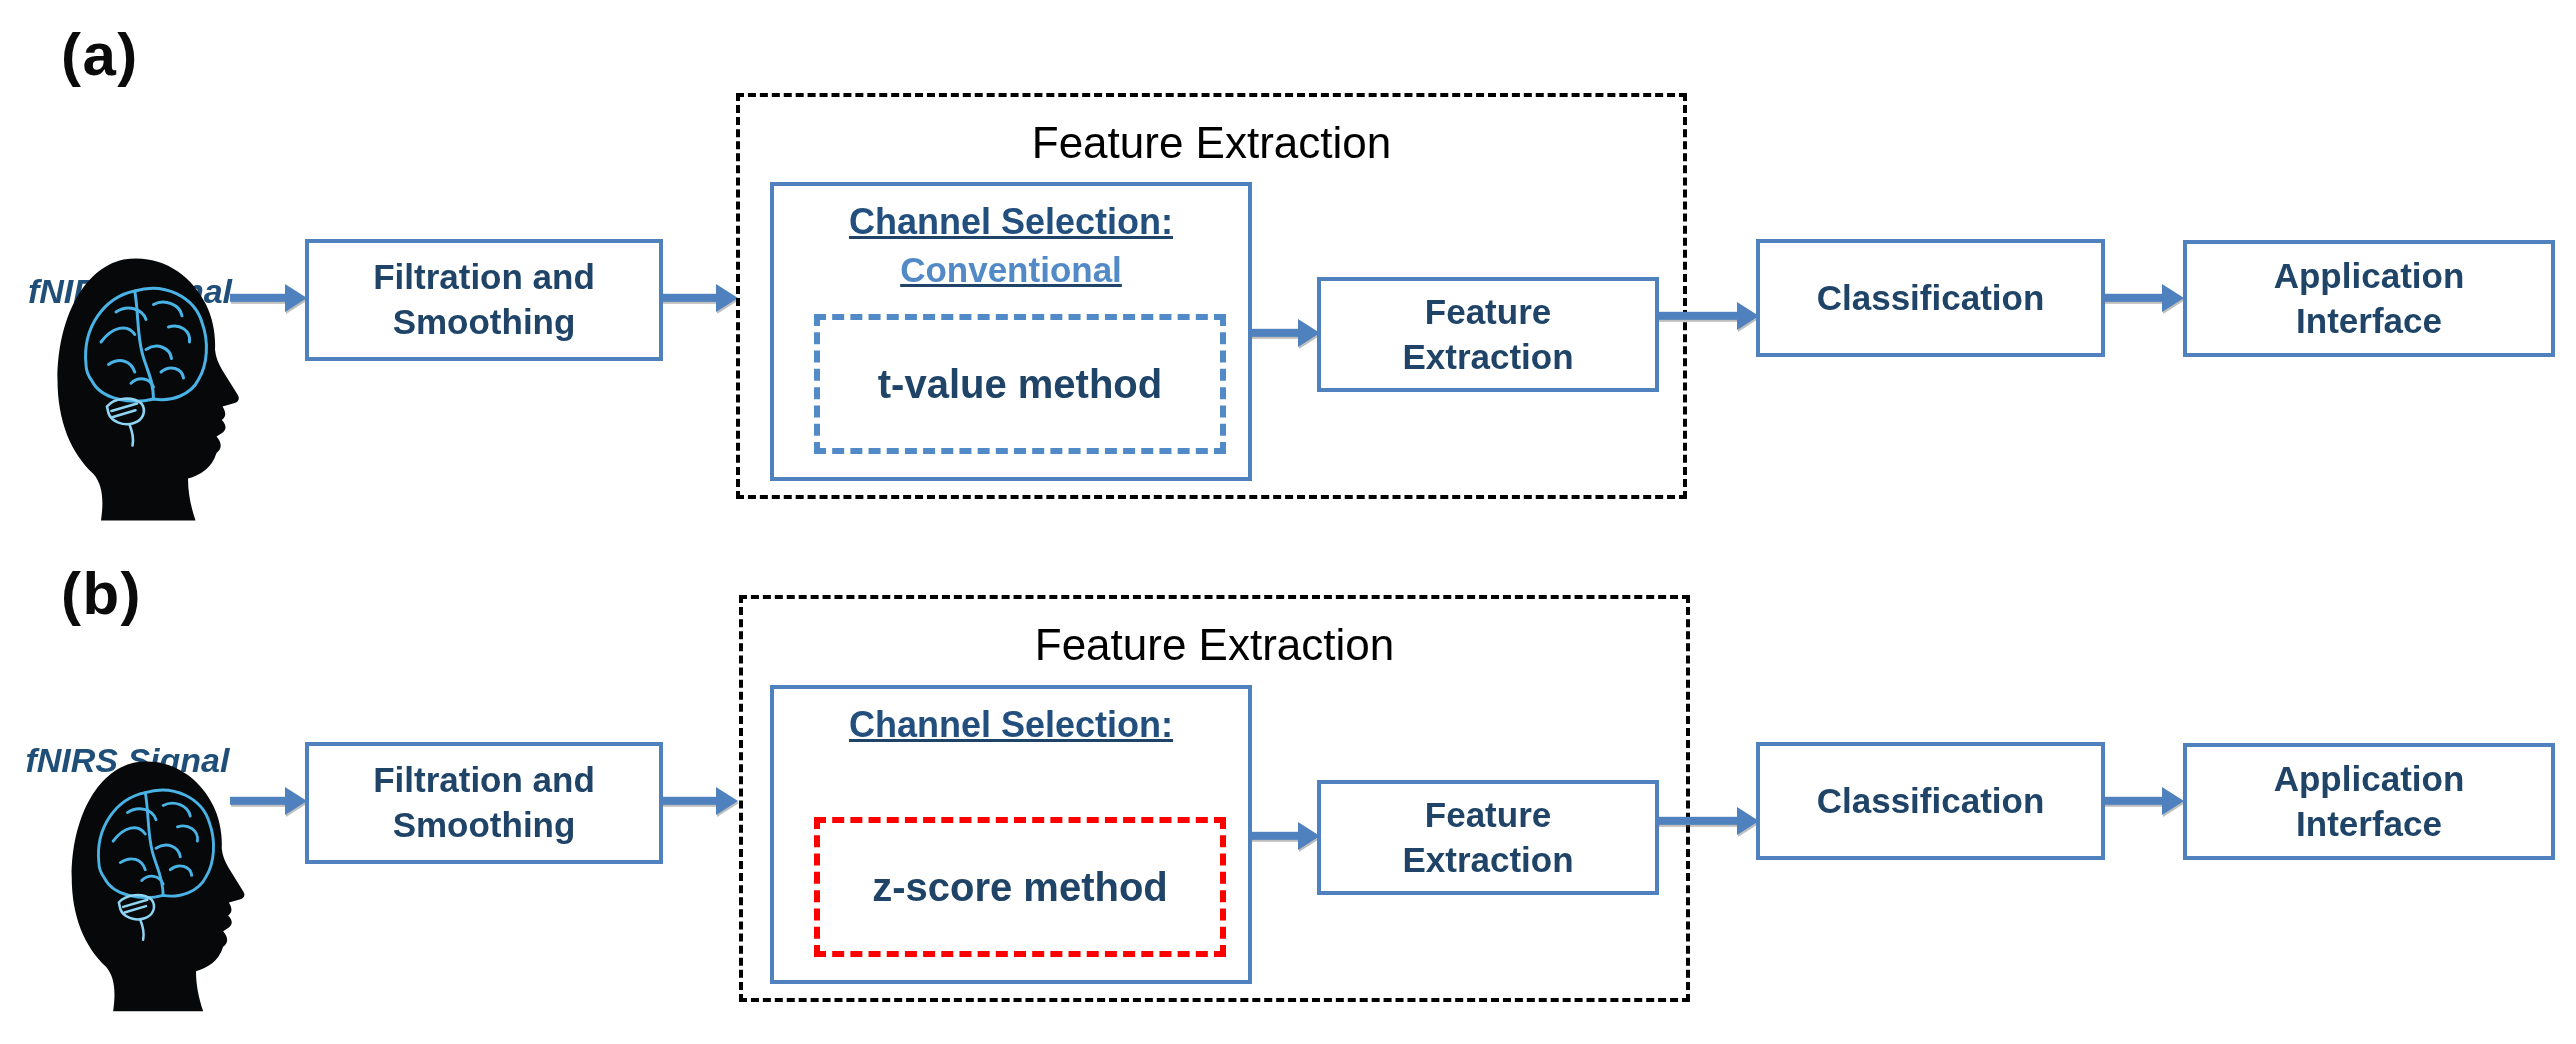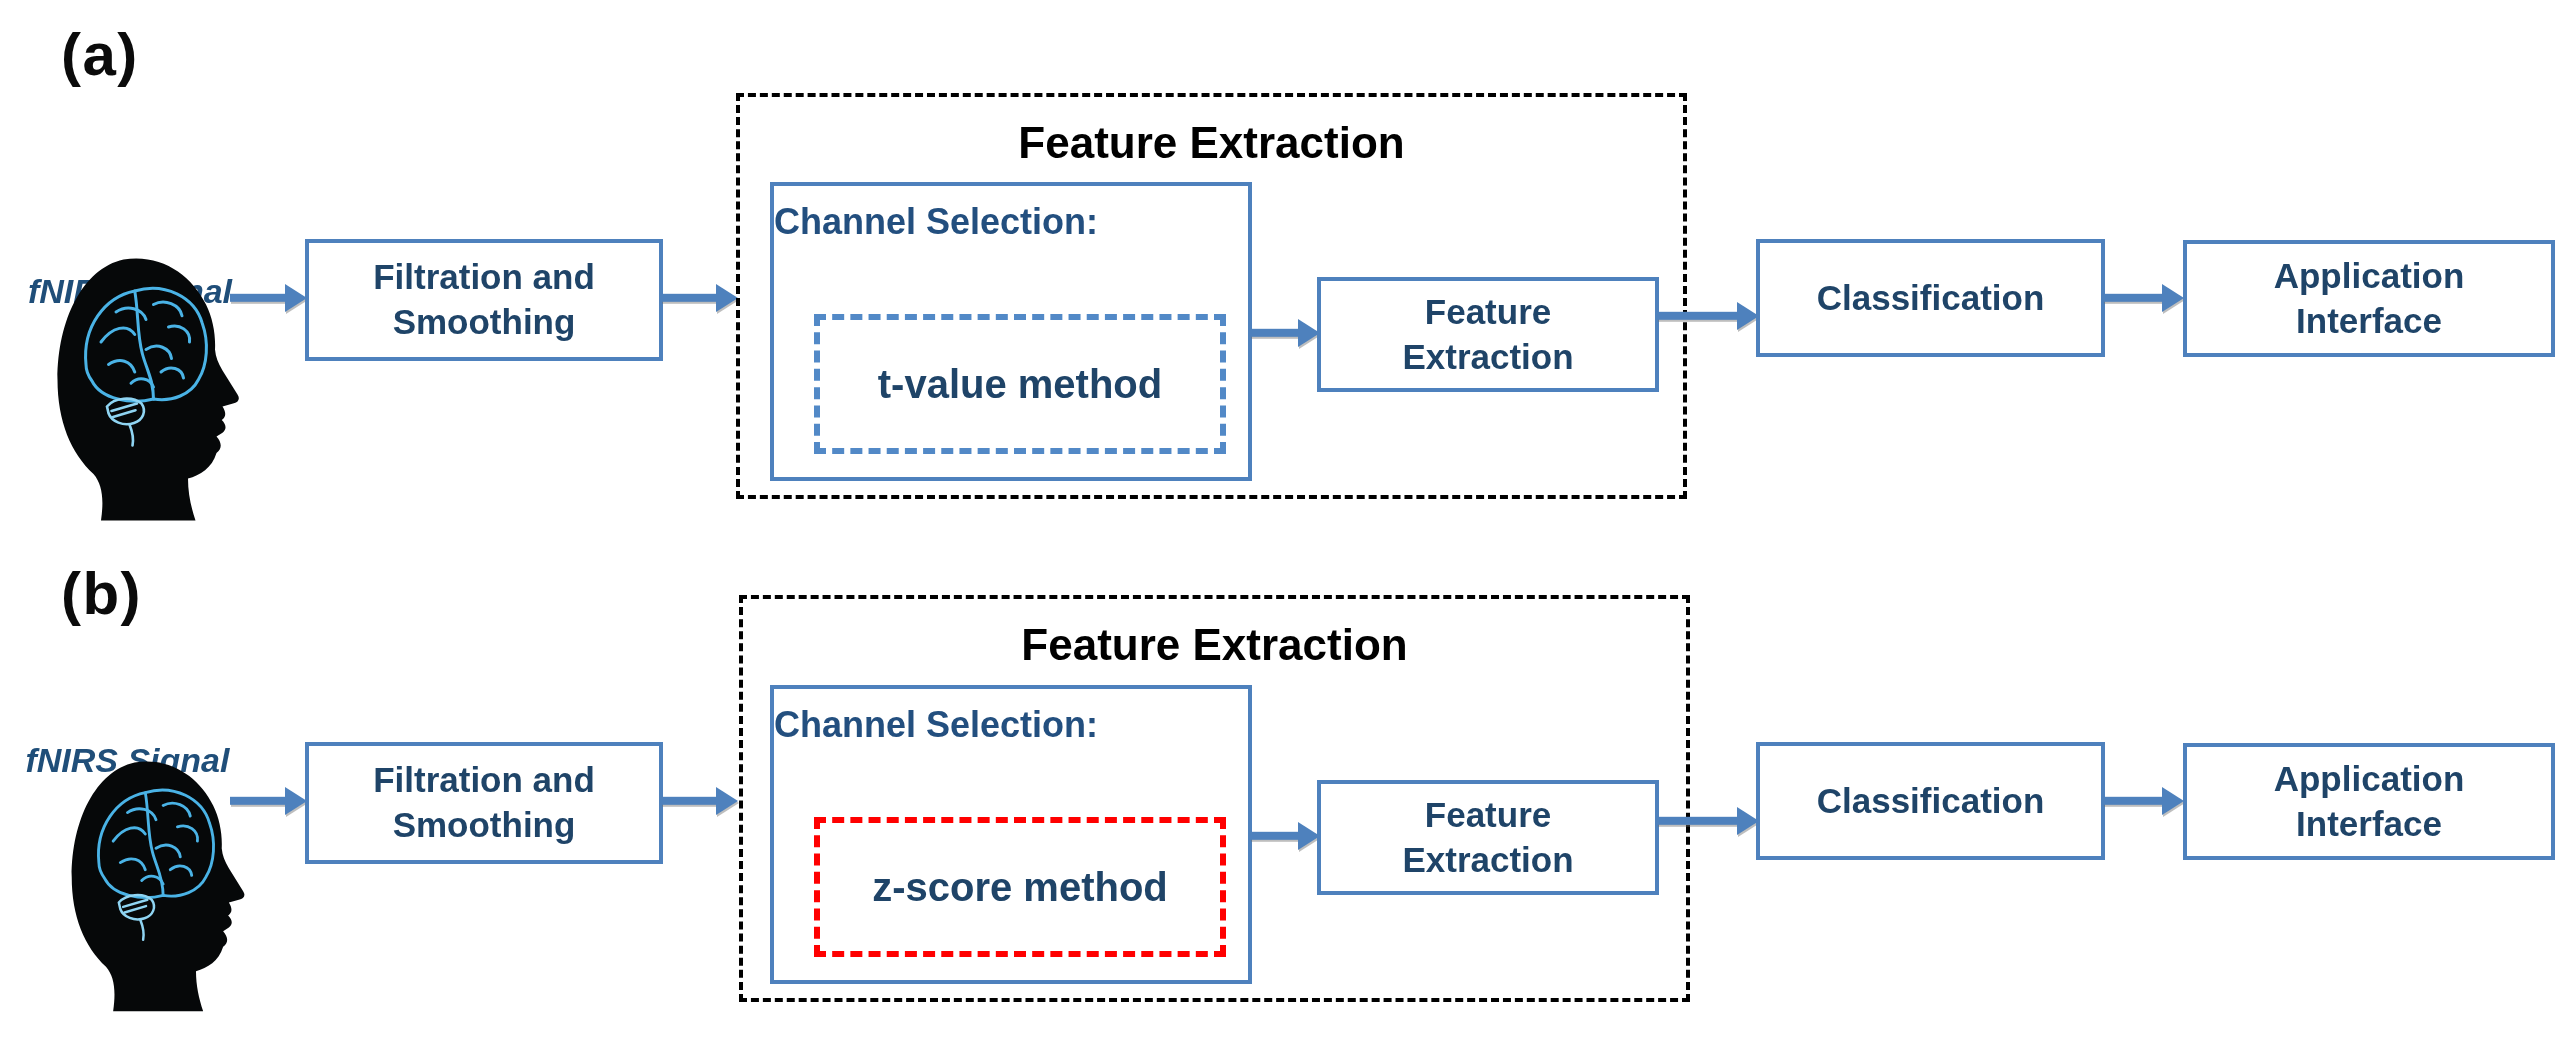--- a/index.html
+++ b/index.html
@@ -31,25 +31,25 @@
     display:flex; flex-direction:column; align-items:center; justify-content:center;
     color:var(--navy); font-weight:bold; text-align:center; line-height:1.28;
   }
   .box .ln{ display:block; }
   .process-box{ font-size:35px; }
   .group-container{
     position:absolute; border:4.9px dashed var(--black); background:transparent;
   }
   .group-title{
     position:absolute; left:0; right:0; top:21px; text-align:center;
-    font-size:44px; font-weight:bold; color:var(--black);
+    font-size:44px; font-weight:normal; color:var(--black);
   }
   .channel-box{
     position:absolute; background:#fff; border:4.9px solid var(--blue);
-    color:var(--navy); font-weight:bold; text-align:left;
+    color:var(--navy); font-weight:bold; text-align:center;text-decoration:underline;
   }
   .channel-heading{ margin-top:14.7px; font-size:36px; color:#234F7F; }
   .channel-variant{ margin-top:7px; font-size:35px; }
   .method-box{
     position:absolute; left:40px; top:128px; width:412px; height:140px;
     border:6.3px dashed var(--blue); display:flex; align-items:center; justify-content:center;
     font-size:40px; color:var(--navy); font-weight:bold; background:transparent;
   }
   .arrow{
     position:absolute; height:28px;
@@ -122,20 +122,21 @@
       <span class="shaft"></span>
       <span class="tip"></span>
     </div>
 
     <div class="group-container" style="left:736px; top:93px; width:951px; height:406px;">
       <div class="group-title">Feature Extraction</div>
     </div>
 
     <div class="channel-box" style="left:770px; top:182px; width:482px; height:299px;">
       <div class="channel-heading">Channel Selection:</div>
+      <div class="channel-variant" style="color: rgb(82, 137, 199);">Conventional</div>
       <div class="method-box" style="border-color: rgb(82, 137, 199);">
         <span>t-value method</span>
       </div>
     </div>
 
     <div class="arrow" style="left:1250px; top:319px; width:70px;">
       <span class="shaft"></span>
       <span class="tip"></span>
     </div>
 

